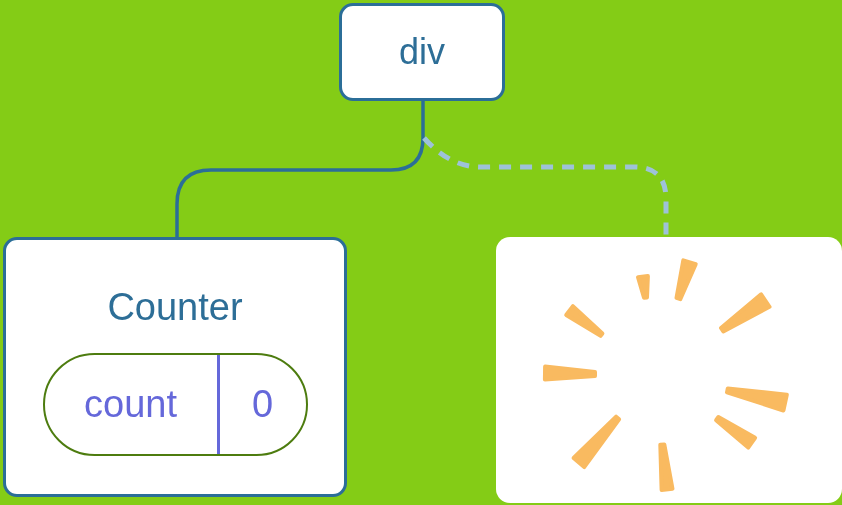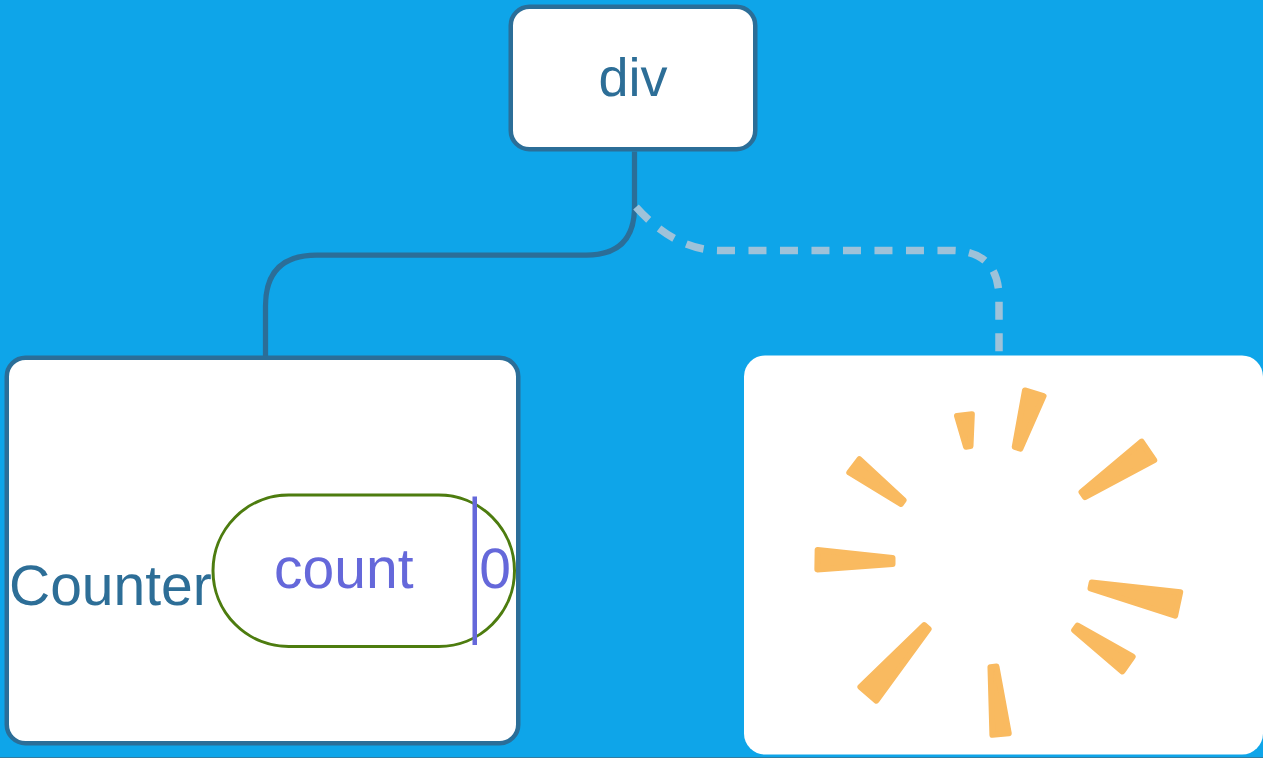--- a/index.html
+++ b/index.html
@@ -1,28 +1,28 @@
 <!DOCTYPE html>
 <html><head>
 <meta charset="utf-8">
 <style>
   html,body{margin:0;padding:0;background:#4A616C;}
   .canvas{
     position:relative;width:842px;height:505px;overflow:hidden;
-    background:#0ea5e9;
+    background:#84cc16;
     font-family:"Liberation Sans", sans-serif;
   }
   .connectors{position:absolute;left:0;top:0;width:842px;height:505px;pointer-events:none;}
   .node{
     position:absolute;background:#fff;border:3px solid #2B6E98;border-radius:14px;
     display:flex;align-items:center;justify-content:center;box-sizing:border-box;
   }
   .node-div{left:339px;top:3px;width:166px;height:98px;}
   .node-div .label{font-size:36px;font-weight:500;color:#2D6E97;}
-  .card-counter{left:3px;top:237px;width:344px;height:260px;flex-direction:row;justify-content:flex-start;}
+  .card-counter{left:3px;top:237px;width:344px;height:260px;flex-direction:column;justify-content:flex-start;}
   .card-counter .title{margin-top:48px;font-size:38px;font-weight:500;color:#2D6E97;line-height:1;}
   .pill{
     margin-top:27px;width:265px;height:103px;box-sizing:border-box;
     border:2px solid #4d7c0f;border-radius:52px;display:flex;align-items:stretch;
     color:#6568DA;font-size:38px;
   }
   .pill .cell{display:flex;align-items:center;justify-content:center;}
   .pill .key{width:172px;}
   .pill .val{flex:1;border-left:3px solid #6568DA;}
   .card-poof{

